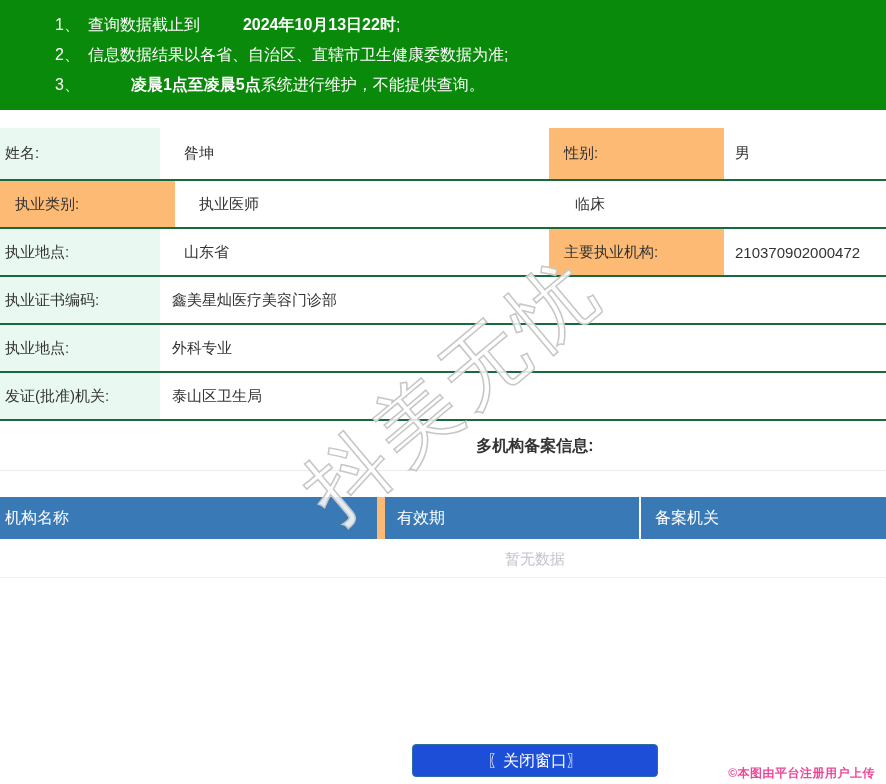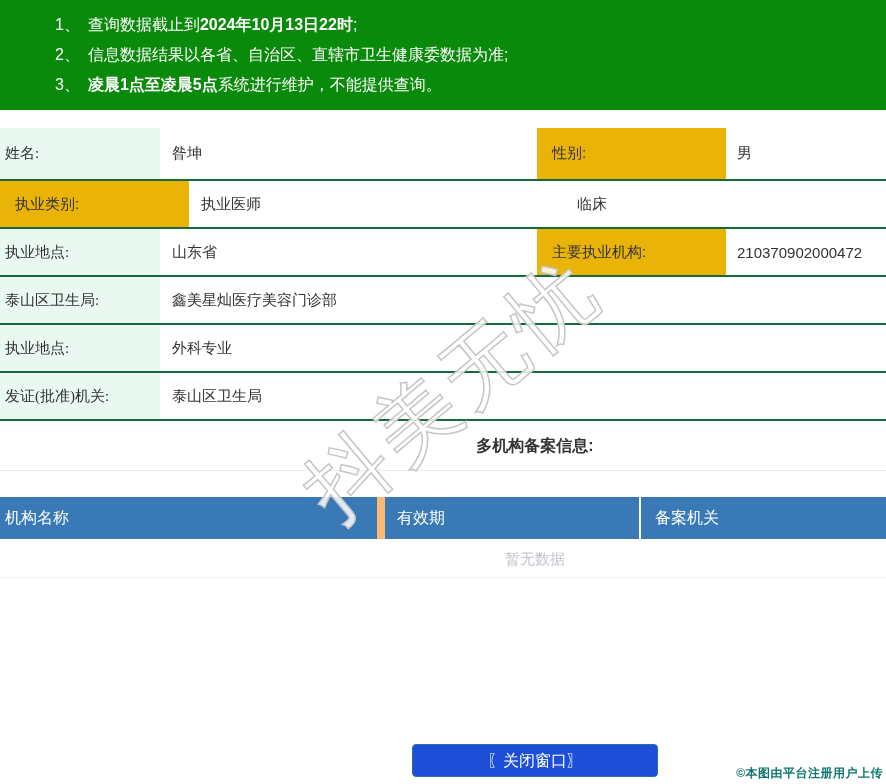--- a/index.html
+++ b/index.html
@@ -11,33 +11,33 @@
   }
   .sheet { width:1070px; }
 
   
   .notice {
     background:#0a8a0a; color:#fff; height:110px;
     padding:10px 0 0 55px; font-size:16px;
   }
   .notice-line { line-height:30px; white-space:nowrap; }
   .notice-num { margin-right:8px; }
-  .notice-line b { font-weight:bold; }
+  .notice-line b { font-weight:bold;margin-left:43px; }
 
   
   .info-table { margin-top:18px; width:1070px; }
   .irow {
     display:flex; align-items:stretch; height:48px;
     border-bottom:2px solid #19693f; font-size:15px;
   }
   .irow.first { height:53px; }
   .cell { display:flex; align-items:center; }
-  .l1 { width:160px; background:#e9f9f1; padding-left:5px;font-family:Liberation Serif, serif; }
-  .v1 { width:377px; padding-left:12px; }
-  .l2 { width:189px; background:#eab308; padding-left:15px; }
+  .l1 { width:160px; background:#e9f9f1; padding-left:5px; }
+  .v1 { width:377px; padding-left:12px;margin-left:12px; }
+  .l2 { width:175px; background:#fdba74; padding-left:15px; }
   .v2 { flex:1; padding-left:11px; }
   .vfull { flex:1; padding-left:12px; }
 
   
   .section-heading {
     width:1070px; height:50px; line-height:50px; text-align:center;
     font-weight:bold; font-size:16px; color:#333;
     border-bottom:1px solid #ececec;
   }
 
@@ -68,22 +68,22 @@
     position:absolute; left:276px; top:333px; width:360px;
     font-size:82px; letter-spacing:6px; white-space:nowrap;
     color:rgba(255,255,255,0.85);
     -webkit-text-stroke:1.5px #c6c6c6;
     transform:rotate(-40deg);
     pointer-events:none; z-index:5;
   }
 
   
   .stamp {
-    position:absolute; right:3px; bottom:2px; z-index:6;
-    font-size:12px; font-weight:bold; color:#0f766e; letter-spacing:0.5px;
+    position:absolute; right:11px; bottom:2px; z-index:6;
+    font-size:12px; font-weight:bold; color:#ec4899; letter-spacing:0.5px;
     text-shadow:-1px -1px 0 #fff, 1px -1px 0 #fff, -1px 1px 0 #fff,
                  1px 1px 0 #fff, 0 1px 0 #fff, 0 -1px 0 #fff,
                  1px 0 0 #fff, -1px 0 0 #fff;
   }
 </style>
 </head>
 <body>
 
 <div class="viewport">
   <div class="sheet">
@@ -106,21 +106,21 @@
         <div class="cell v1">执业医师</div>
         <div class="cell v2">临床</div>
       </div>
       <div class="irow">
         <div class="cell l1">执业地点:</div>
         <div class="cell v1">山东省</div>
         <div class="cell l2">主要执业机构:</div>
         <div class="cell v2">210370902000472</div>
       </div>
       <div class="irow">
-        <div class="cell l1">泰山区卫生局:</div>
+        <div class="cell l1">执业证书编码:</div>
         <div class="cell vfull">鑫美星灿医疗美容门诊部</div>
       </div>
       <div class="irow">
         <div class="cell l1">执业地点:</div>
         <div class="cell vfull">外科专业</div>
       </div>
       <div class="irow">
         <div class="cell l1">发证(批准)机关:</div>
         <div class="cell vfull">泰山区卫生局</div>
       </div>

